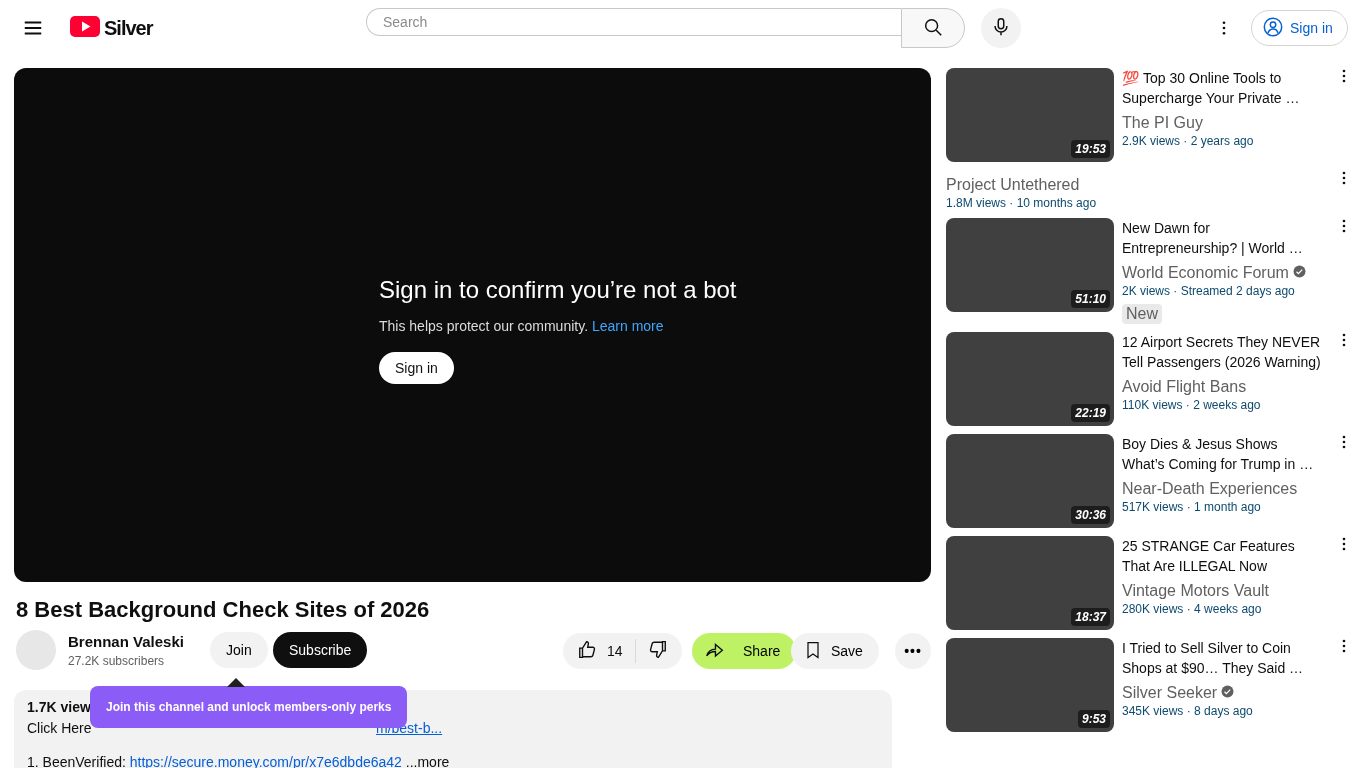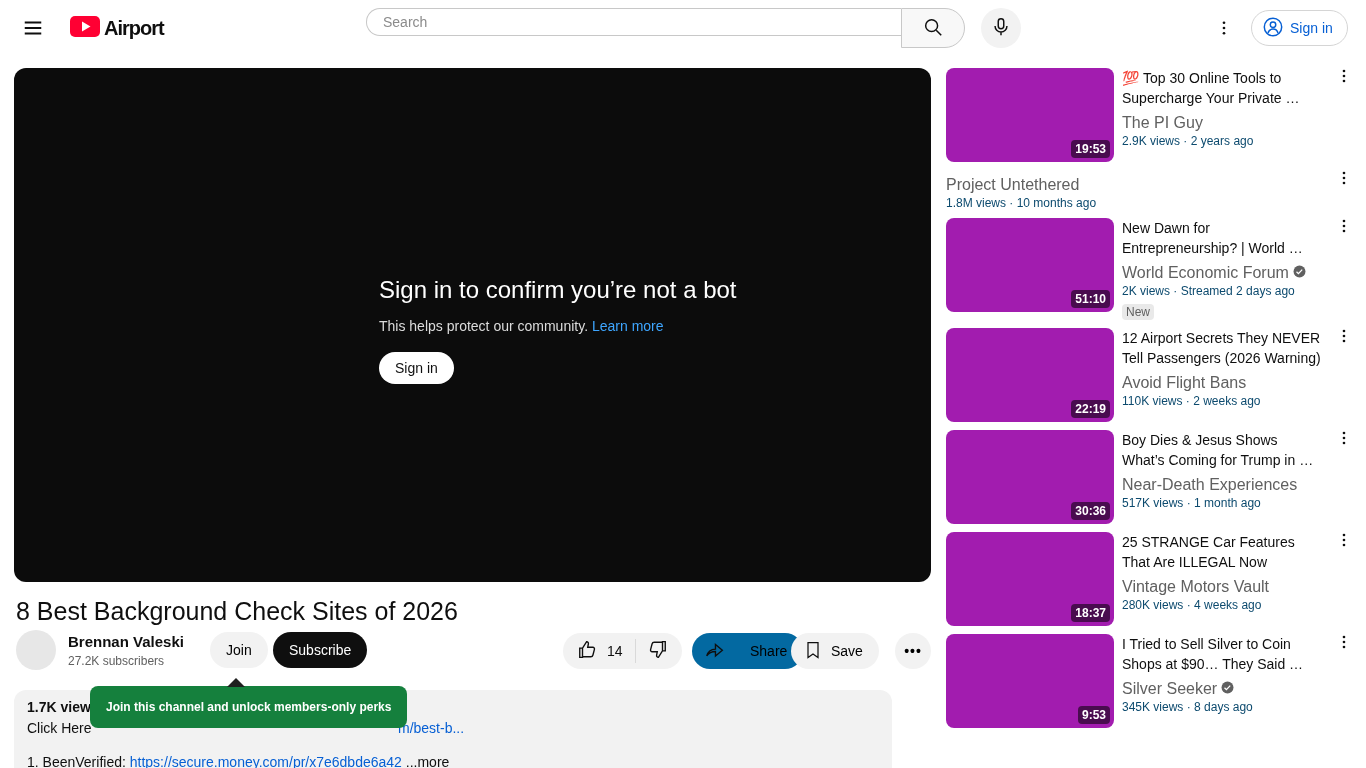--- a/index.html
+++ b/index.html
@@ -30,90 +30,90 @@
   #player { position:absolute; left:14px; top:68px; width:917px; height:514px;
     background:#0c0c0c; border-radius:12px; }
   #player-overlay { position:absolute; left:365px; top:208px; }
   #overlay-title { color:#fff; font-size:24px; font-weight:400; }
   #overlay-sub { margin-top:14px; font-size:14px; color:#dcdcdc; }
   #overlay-learn { color:#3ea6ff; cursor:pointer; }
   #overlay-signin { margin-top:18px; display:inline-block; background:#fff; color:#0f0f0f;
     font-size:14px; font-weight:500; padding:8px 16px; border-radius:18px; border:none; cursor:pointer; }
 
   
-  #video-title { position:absolute; left:16px; top:597px; font-size:25px; font-weight:normal; width:900px; }
+  #video-title { position:absolute; left:16px; top:597px; font-size:22px; font-weight:bold; width:900px; }
   #channel-row { position:absolute; left:0; top:630px; width:931px; height:42px; }
   #avatar { position:absolute; left:16px; top:0; width:40px; height:40px; border-radius:50%; background:#e7e7e7; cursor:pointer; }
   #channel-name { position:absolute; left:68px; top:3px; font-size:15px; font-weight:bold; cursor:pointer; }
   #channel-subs { position:absolute; left:68px; top:24px; font-size:12px; color:#606060; }
   .pill { height:36px; border-radius:18px; display:flex; align-items:center; font-size:14px;
     font-weight:500; cursor:pointer; border:none; font-family:"Liberation Sans", sans-serif; }
   #join-btn { position:absolute; left:210px; top:2px; background:#f2f2f2; padding:0 16px; }
   #subscribe-btn { position:absolute; left:273px; top:2px; background:#0f0f0f; color:#fff; padding:0 16px; }
   #likebar { position:absolute; left:563px; top:3px; background:#f2f2f2; border-radius:18px;
     height:36px; display:flex; align-items:center; }
   #like-btn { display:flex; align-items:center; gap:8px; padding:0 12px 0 14px; height:36px;
     border-radius:18px 0 0 18px; cursor:pointer; font-size:14px; font-weight:500; }
   #likebar .divider { width:1px; height:24px; background:#d9d9d9; }
   #dislike-btn { padding:0 14px 0 10px; height:36px; display:flex; align-items:center;
     border-radius:0 18px 18px 0; cursor:pointer; }
-  #share-btn { position:absolute; left:692px; top:3px; background:#0369a1; gap:24px; padding:0 16px 0 12px; }
+  #share-btn { position:absolute; left:692px; top:3px; background:#bef264; gap:17px; padding:0 16px 0 12px; }
   #save-btn { position:absolute; left:791px; top:3px; background:#f2f2f2; gap:8px; padding:0 16px 0 12px; }
   #more-btn { position:absolute; left:895px; top:3px; width:36px; height:36px; border-radius:50%;
     background:#f2f2f2; letter-spacing:1px; font-weight:bold; justify-content:center; }
 
   
   #desc-box { position:absolute; left:14px; top:690px; width:878px; height:90px;
     background:#f2f2f2; border-radius:12px; cursor:pointer; }
   #desc-line1 { position:absolute; left:13px; top:9px; font-size:14px; font-weight:bold; }
   #desc-line2 { position:absolute; left:13px; top:30px; font-size:14px; }
-  #desc-line2-link { position:absolute; left:384px; top:30px; font-size:14px; color:#065fd4; cursor:pointer; }
+  #desc-line2-link { position:absolute; left:362px; top:30px; font-size:14px; color:#065fd4; cursor:pointer;text-decoration:underline; }
   #desc-line3 { position:absolute; left:13px; top:64px; font-size:14px; }
   #desc-line3 a, .bluelink { color:#065fd4; text-decoration:none; cursor:pointer; }
   #desc-more { color:#0f0f0f; font-weight:500; }
 
   
-  #join-tooltip { position:absolute; left:90px; top:686px; background:#15803d; color:#fff;
+  #join-tooltip { position:absolute; left:90px; top:686px; background:#8b5cf6; color:#fff;
     font-size:12px; font-weight:bold; padding:14px 16px; border-radius:8px; white-space:nowrap; z-index:5; }
   #join-tooltip::before { content:""; position:absolute; left:137px; top:-8px;
     border-left:9px solid transparent; border-right:9px solid transparent; border-bottom:9px solid #1f1f1f; }
 
   
   #sidebar { position:absolute; left:946px; top:68px; width:410px; display:flex;
     flex-direction:column; gap:8px; }
   .sb-item { display:flex; gap:8px; cursor:pointer; }
-  .sb-thumb { width:168px; height:94px; border-radius:8px; position:relative; flex:none; background:#a21caf; }
+  .sb-thumb { width:168px; height:94px; border-radius:8px; position:relative; flex:none; background:#404040;font-style:italic; }
   .sb-duration { position:absolute; right:4px; bottom:4px; background:rgba(0,0,0,0.55); color:#fff;
     font-size:12px; font-weight:bold; padding:2px 4px; border-radius:4px; }
   .sb-details { flex:1; min-width:0; padding-right:2px; }
   .sb-title { font-size:14px; font-weight:500; line-height:20px; max-height:40px; overflow:hidden; }
   .sb-channel { margin-top:6px; font-size:16px; color:#606060; display:flex; align-items:center; gap:4px; }
   .sb-meta { margin-top:2px; font-size:12px; color:#0c4a6e; }
   .sb-new { display:inline-block; margin-top:6px; background:#e9e9e9; color:#606060;
-    font-size:12px; padding:1px 4px; border-radius:4px; }
+    font-size:16px; padding:1px 4px; border-radius:4px; }
   .sb-kebab { width:24px; height:24px; flex:none; display:flex; align-items:flex-start;
     justify-content:center; cursor:pointer; }
 </style>
 </head>
 <body>
 
 <div id="topbar">
   <button id="hamburger" class="icon-btn">
     <svg width="22" height="22" viewBox="0 0 24 24">
         <path d="M3 6h18M3 12h18M3 18h18" stroke="#0f0f0f" stroke-width="2"></path>
       </svg>
   </button>
   <div id="logo">
     <span>
       <svg width="30" height="21" viewBox="0 0 30 21">
           <rect width="30" height="21" rx="5" fill="#FF0033"></rect>
           <path d="M12 5.5v10l8.5-5z" fill="#fff"></path>
         </svg>
     </span>
-    <span id="logo-text">Airport</span>
+    <span id="logo-text">Silver</span>
   </div>
   <div id="search-area">
     <input id="search-input" type="text" placeholder="Search" style="">
     <button id="search-btn">
       <span>
         <svg width="22" height="22" viewBox="0 0 24 24" fill="none" stroke="#0f0f0f" stroke-width="1.6">
             <circle cx="10.5" cy="10.5" r="6.5"></circle>
             <path d="M15.5 15.5 21 21"></path>
           </svg>
       </span>

